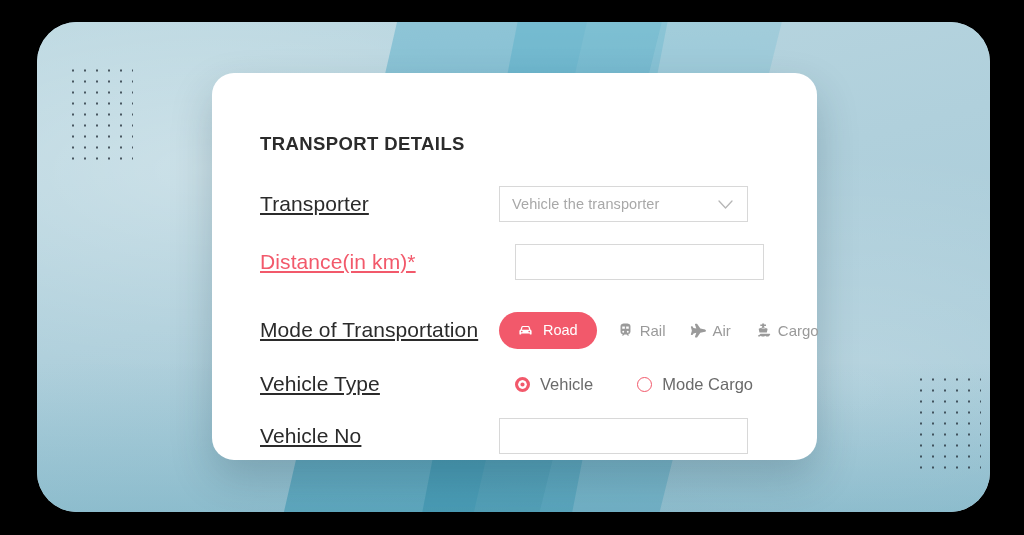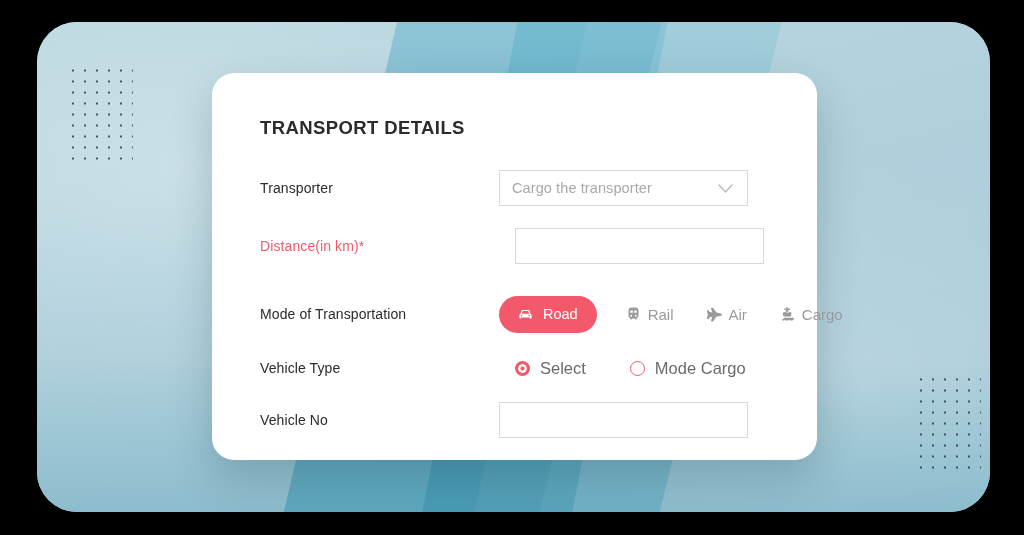--- a/index.html
+++ b/index.html
@@ -93,21 +93,21 @@
   
   .card {
     position: absolute;
     left: 212px;
     top: 73px;
     width: 605px;
     height: 387px;
     background: #ffffff;
     border-radius: 22px;
     box-shadow: 0 18px 42px rgba(20, 50, 65, 0.22);
-    padding: 44px 0 0 48px;
+    padding: 60px 0 0 48px;
   }
 
   .card-title {
     font-size: 18.5px;
     font-weight: 600;
     letter-spacing: 0.4px;
     color: #2b2b2b;
   }
 
   
@@ -123,23 +123,24 @@
 
   .row-transporter { margin-top: 2px; }
   .row-distance    { margin-top: 8px; gap: 16px; }
   .row-mode        { margin-top: 18px; }
   .row-vehicletype { margin-top: 4px; gap: 16px; }
   .row-vehicleno   { margin-top: 2px; }
 
   .label {
     width: 239px;
     flex: 0 0 239px;
-    font-size: 14px;
+    font-size: 21px;
     color: #2b2b2b;
     letter-spacing: 0.1px;
+    text-decoration: underline;
   }
 
   .label-required {
     color: #f2596b;
   }
 
   .control {
     flex: 1;
   }
 
@@ -173,21 +174,21 @@
     height: 9px;
     margin-right: 2px;
   }
 
   .chevron svg { display: block; }
 
   
   .modes {
     display: flex;
     align-items: center;
-    gap: 14px;
+    gap: 6px;
   }
 
   .mode {
     display: flex;
     align-items: center;
     gap: 6px;
     font-size: 15px;
     color: #9a9a9a;
     cursor: pointer;
     padding: 0 9px;
@@ -272,21 +273,21 @@
   <div class="card">
 
     <div class="card-title">TRANSPORT DETAILS</div>
 
     <div class="form">
 
       <div class="row row-transporter">
         <div class="label">Transporter</div>
         <div class="control">
           <div class="field select-field">
-            <span class="select-placeholder">Cargo the transporter</span>
+            <span class="select-placeholder">Vehicle the transporter</span>
             <span class="chevron">
               <svg width="15" height="9" viewBox="0 0 15 9" fill="none">
                 <path d="M1 1 L7.5 8 L14 1" stroke="#b6b6b6" stroke-width="1.3" stroke-linecap="round" stroke-linejoin="round"></path>
               </svg>
             </span>
           </div>
         </div>
       </div>
 
       <div class="row row-distance">
@@ -363,21 +364,21 @@
         </div>
       </div>
 
       <div class="row row-vehicletype">
         <div class="label">Vehicle Type</div>
         <div class="control">
           <div class="radios">
 
             <div class="radio radio-selected">
               <span class="radio-mark"></span>
-              <span>Select</span>
+              <span>Vehicle</span>
             </div>
 
             <div class="radio">
               <span class="radio-mark"></span>
               <span>Mode Cargo</span>
             </div>
 
           </div>
         </div>
       </div>

